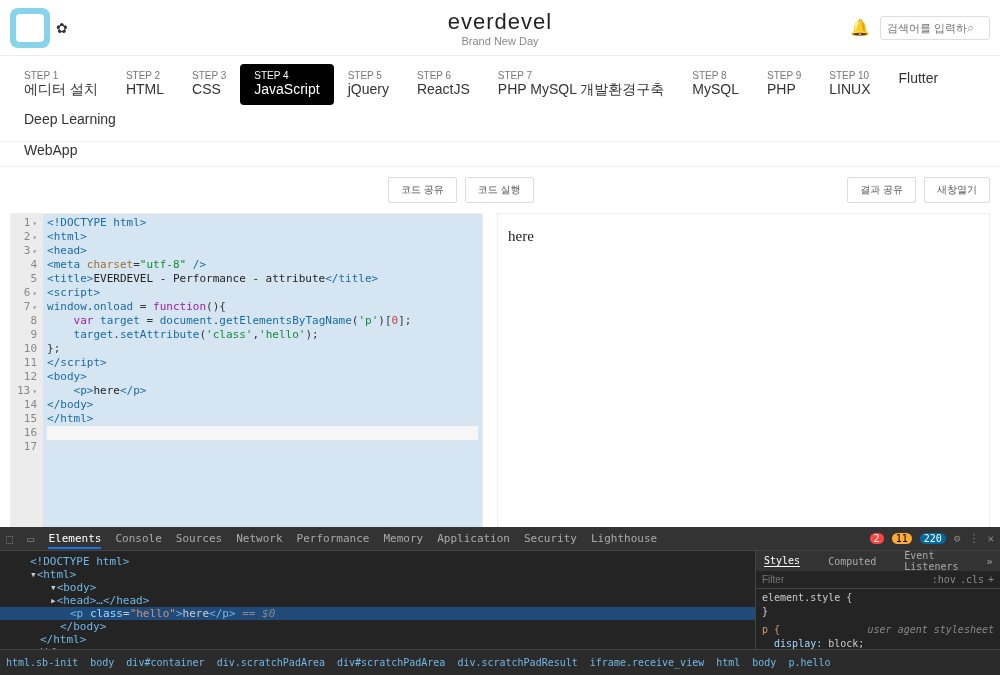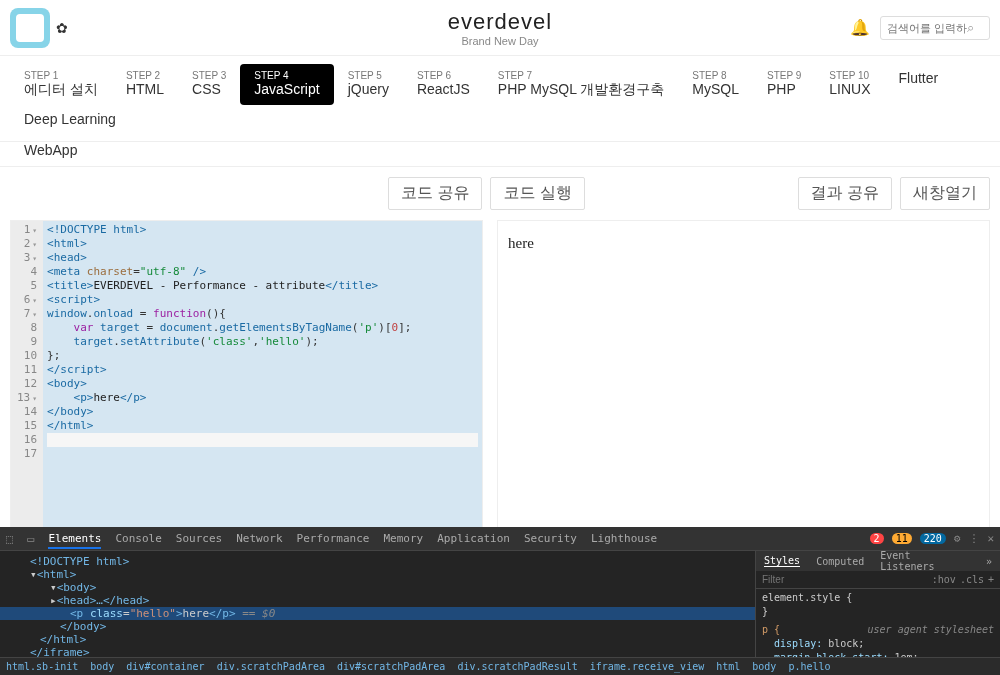--- a/index.html
+++ b/index.html
@@ -24,21 +24,21 @@
 .step { padding: 6px 14px; cursor: pointer; text-align: left; }
 .step-num { font-size: 10px; color: #777; }
 .step-label { font-size: 14px; color: #333; }
 .step.active { background: #000; border-radius: 4px; }
 .step.active .step-num, .step.active .step-label { color: #fff; }
 .substep { padding: 8px 14px; font-size: 14px; color: #333; cursor: pointer; }
 
 
 .tools { display: flex; padding: 10px; gap: 8px; }
 .tools .spacer { flex: 1; }
-.btn { border: 1px solid #ddd; background: #fff; padding: 5px 12px; font-size: 16px; border-radius: 2px; cursor: pointer; color: #555; }
+.btn { border: 1px solid #ddd; background: #fff; padding: 5px 12px; font-size: 10px; border-radius: 2px; cursor: pointer; color: #555; }
 
 
 .workspace { display: flex; gap: 14px; padding: 0 10px; height: 340px; }
 .editor, .result { flex: 1; border: 1px solid #eee; }
 .editor { display: flex; background: #f6f6f6; font-family: Menlo, Consolas, monospace; font-size: 11px; }
 .gutter { background: #ececec; text-align: right; padding: 2px 6px; color: #888; user-select: none; }
 .gutter div { height: 14px; line-height: 14px; }
 .gutter .fold::after { content: "▾"; font-size: 8px; margin-left: 2px; color: #999; }
 .code { flex: 1; padding: 2px 4px; background: #d5e6f2; }
 .code .line { height: 14px; line-height: 14px; white-space: pre; }
@@ -70,33 +70,33 @@
 .dev-body { flex: 1; display: flex; overflow: hidden; }
 .dom-tree { flex: 1; padding: 4px 0; overflow: hidden; }
 .dom-line { padding-left: 20px; white-space: pre; color: #ccc; height: 13px; line-height: 13px; }
 .dom-line.hl { background: #1f4a7a; }
 .dom-tag { color: #72b7e6; }
 .dom-attr { color: #9cdcfe; }
 .dom-str { color: #ce9178; }
 .dom-sel { color: #888; font-style: italic; }
 
 .styles { width: 245px; border-left: 1px solid #444; display: flex; flex-direction: column; }
-.styles-tabs { display: flex; background: #333; height: 20px; align-items: center; gap: 16px; padding: 0 8px; font-size: 10px; }
+.styles-tabs { display: flex; background: #333; height: 20px; align-items: center; gap: 28px; padding: 0 8px; font-size: 10px; }
 .styles-tabs span { color: #aaa; cursor: pointer; }
 .styles-tabs .active { color: #fff; border-bottom: 1px solid #fff; }
 .styles-tabs .more { margin-left: auto; }
 .styles-filter { display: flex; align-items: center; padding: 3px 6px; border-bottom: 1px solid #444; }
 .styles-filter input { background: transparent; border: none; color: #888; font-size: 10px; outline: none; flex: 1; }
 .styles-filter .hov { font-size: 10px; color: #888; margin-left: 4px; }
 .styles-body { padding: 2px 6px; font-size: 10px; line-height: 14px; }
 .css-sel { color: #d19a66; }
 .css-prop { color: #9cdcfe; }
 .css-ua { color: #888; font-style: italic; float: right; }
 
-.crumbs { height: 18px; background: #2b2b2b; display: flex; align-items: center; padding: 0 6px; gap: 12px; font-size: 10px; border-top: 1px solid #444; }
+.crumbs { height: 26px; background: #2b2b2b; display: flex; align-items: center; padding: 0 6px; gap: 12px; font-size: 10px; border-top: 1px solid #444; }
 .crumbs span { color: #72b7e6; cursor: pointer; }
 </style>
 </head>
 <body>
 
 <div class="topbar">
   <div class="logo">
       <div class="logo-inner"></div>
     </div>
   <div class="gear">✿</div>

